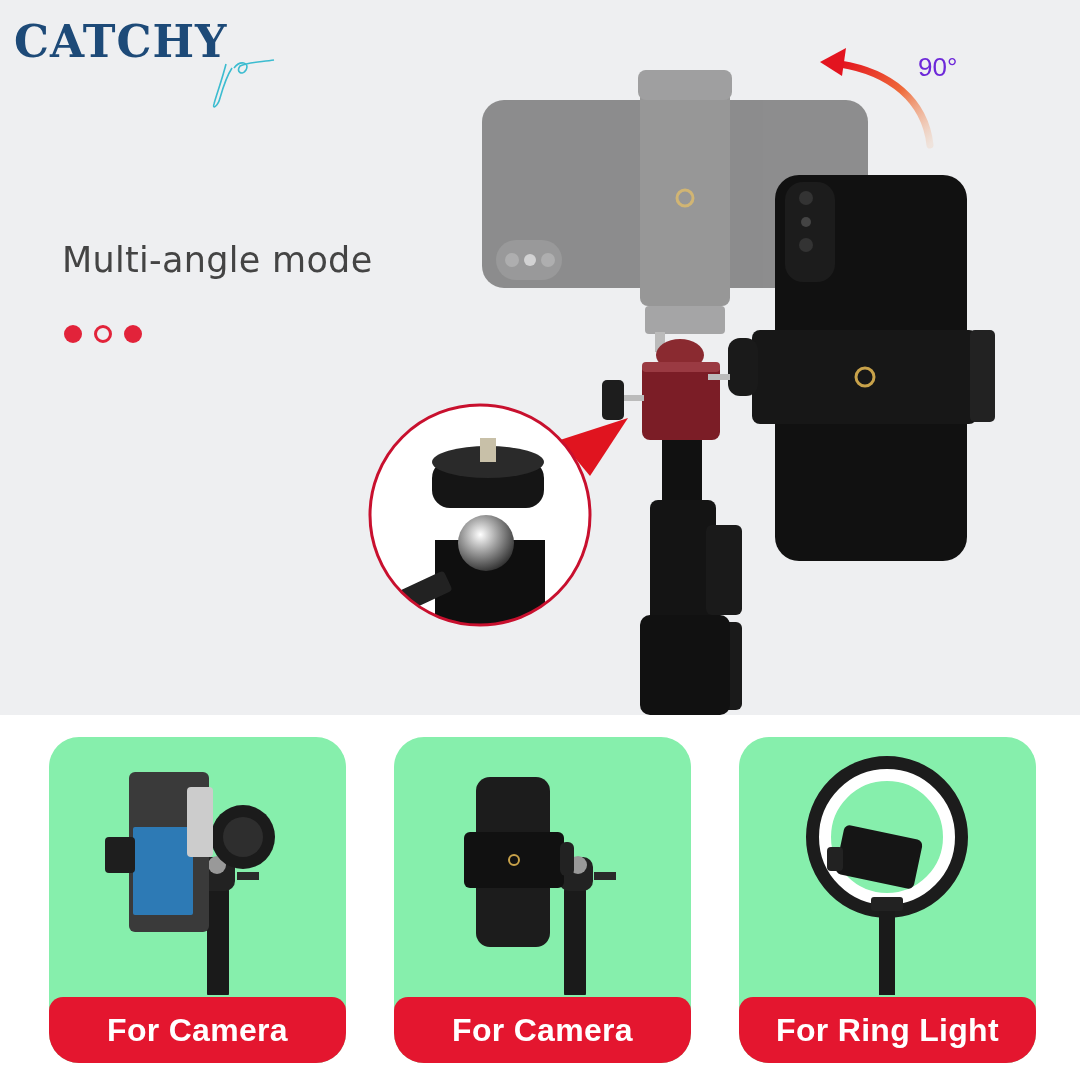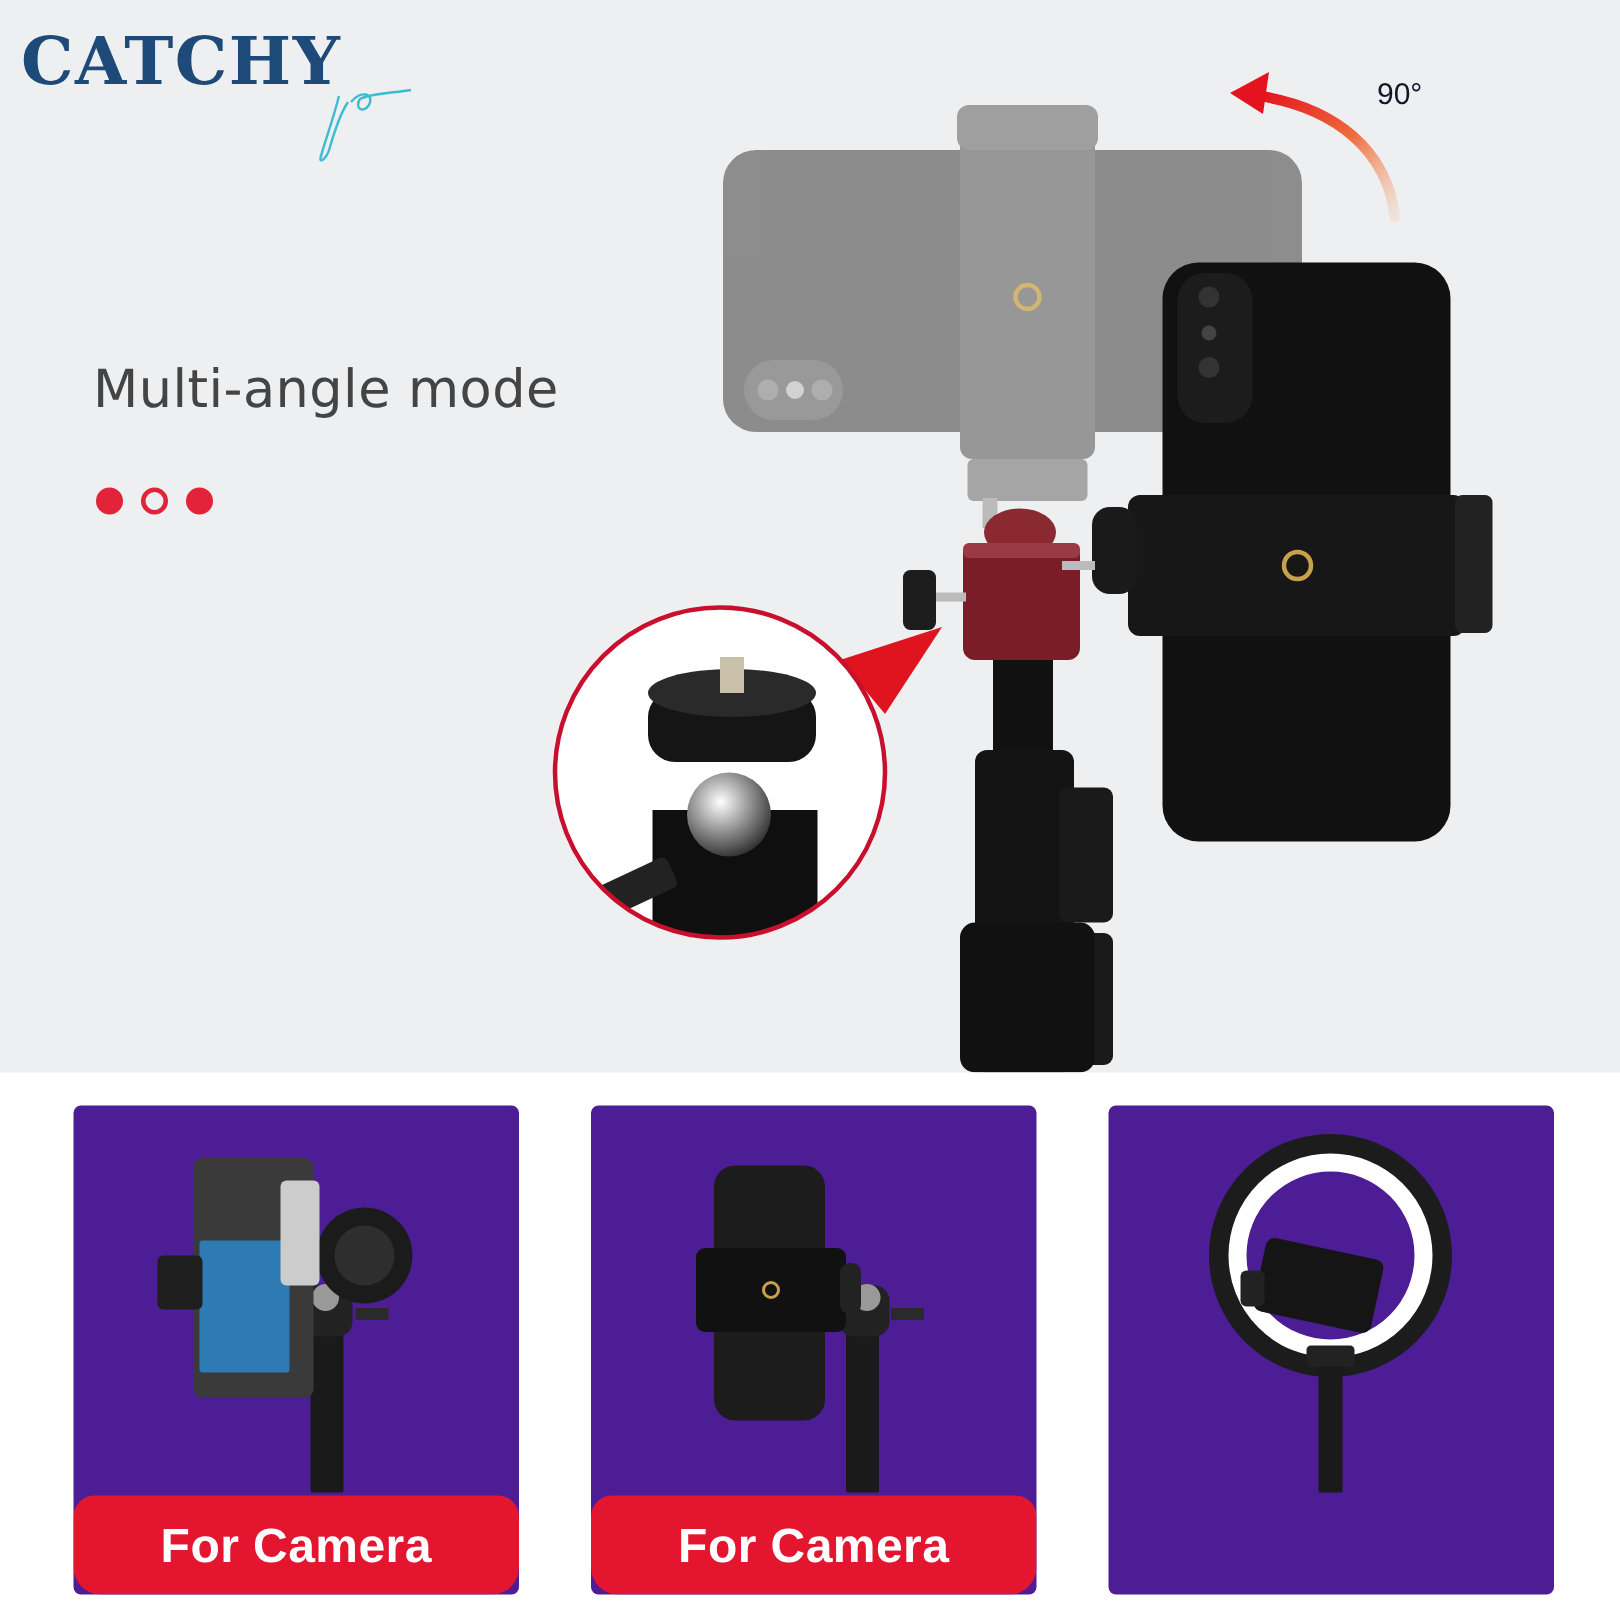--- a/index.html
+++ b/index.html
@@ -8,24 +8,24 @@
   .hero{position:absolute;left:0;top:0;width:1080px;height:778px;background:#eeeff1;overflow:hidden}
   .logo{position:absolute;left:14px;top:14px;height:80px}
   .logo-text{position:absolute;left:0;top:0;font-family:"DejaVu Serif","Liberation Serif",serif;font-weight:bold;font-size:44px;letter-spacing:1px;color:#1d4a78;line-height:56px}
   .logo-script{position:absolute;left:196px;top:30px;width:70px;height:66px}
   .heading{position:absolute;left:62px;top:240px;font-size:35px;color:#444;letter-spacing:0.3px}
   .dots{position:absolute;left:64px;top:325px;display:flex;gap:12px}
   .dot{width:18px;height:18px;border-radius:50%;background:#e2233a}
   .dot.hollow{background:transparent;border:3px solid #e2233a}
   .model{position:absolute;left:62px;top:375px;font-family:"Liberation Sans",sans-serif;font-size:44px;color:#111}
   .note{position:absolute;left:57px;top:672px;font-size:16px;color:#555}
-  .angle-label{position:absolute;left:918px;top:52px;font-family:"Liberation Sans",sans-serif;font-size:20px;color:#0f172a}
+  .angle-label{position:absolute;left:918px;top:52px;font-family:"Liberation Sans",sans-serif;font-size:26px;color:#6d28d9}
   .svg-layer{position:absolute;left:0;top:0}
   .cards{position:absolute;left:0;top:715px;width:1080px;height:365px;background:#ffffff}
-  .card{position:absolute;top:22px;width:297px;height:326px;border-radius:5px;background:#4c1d95;overflow:hidden}
+  .card{position:absolute;top:22px;width:297px;height:326px;border-radius:30px;background:#86efac;overflow:hidden}
   .card-img{position:absolute;left:0;top:0;width:297px;height:258px}
   .card-label{position:absolute;left:0;bottom:0;width:297px;height:66px;background:#e4162f;border-radius:14px 14px 18px 18px;color:#fff;font-family:"Liberation Sans",sans-serif;font-weight:bold;font-size:32px;display:flex;align-items:center;justify-content:center;letter-spacing:0.3px}
 </style>
 </head>
 <body>
 
 <div class="hero">
 
   <div class="logo">
     <div class="logo-text">CATCHY</div>
@@ -159,15 +159,16 @@
 
   <div class="card" style="left:739px">
     <svg class="card-img" viewBox="0 0 297 258">
       <circle cx="148" cy="100" r="70" fill="none" stroke="#1c1c1c" stroke-width="22"></circle>
       <circle cx="148" cy="100" r="62" fill="none" stroke="#ffffff" stroke-width="12"></circle>
       <rect x="140" y="165" width="16" height="95" rx="3" fill="#1a1a1a"></rect>
       <rect x="132" y="160" width="32" height="14" rx="3" fill="#222"></rect>
       <rect x="100" y="95" width="80" height="50" rx="6" fill="#151515" transform="rotate(12 140 120)"></rect>
       <rect x="88" y="110" width="16" height="24" rx="4" fill="#222"></rect>
     </svg>
+    <div class="card-label">For Ring Light</div>
   </div>
 
 </div>
 
 </body></html>

